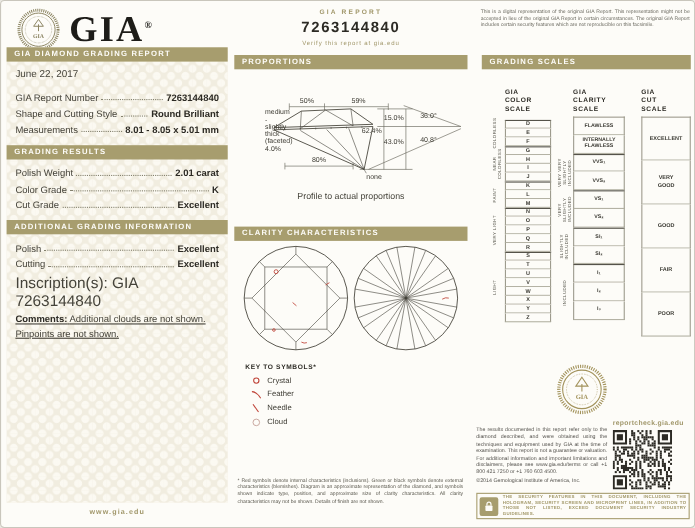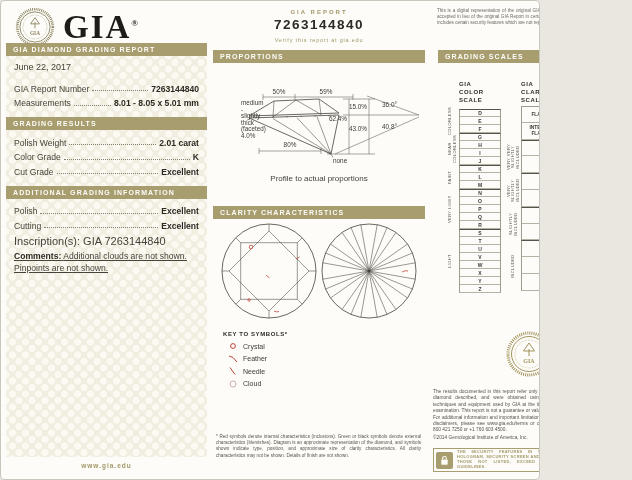--- a/index.html
+++ b/index.html
@@ -1,16 +1,16 @@
 <!DOCTYPE html>
 <html><head>
 <meta charset="utf-8">
 <style>
   html,body{margin:0;padding:0;background:#e9e7e0;}
-  #page{position:relative;width:540px;height:480px;background:#fdfcf8;border:1px solid #c9c6bc;border-radius:4px;
+  #page{position:relative;width:632px;height:480px;background:#fdfcf8;border:1px solid #c9c6bc;border-radius:4px;
         font-family:"Liberation Sans","DejaVu Sans",sans-serif;color:#3d3b33;overflow:hidden;box-sizing:border-box;}
   .hbar{position:absolute;height:13px;background:#a79d6e;color:#fdfcf8;font-size:7px;font-weight:bold;
         letter-spacing:1.1px;line-height:14px;padding-left:7px;box-sizing:border-box;}
   .preline{white-space:pre-line;}
 
   
   .logo{position:absolute;left:14px;top:6px;display:flex;align-items:center;}
   .logo-text{font-family:"Liberation Serif","DejaVu Serif",serif;font-weight:bold;font-size:33px;color:#1d1c18;letter-spacing:2px;margin-left:8px;}
   .logo-reg{font-size:9px;vertical-align:super;color:#1d1c18;}
   .report-top{position:absolute;left:240px;top:8px;width:156px;text-align:center;}
@@ -30,21 +30,21 @@
        radial-gradient(circle at 0 50%,rgba(252,250,243,.95) 3.2px,transparent 4px),
        radial-gradient(circle at 100% 50%,rgba(252,250,243,.95) 3.2px,transparent 4px);
      background-size:13px 13px;}
   .col-left .bar{height:13px;background:#a79d6e;color:#fdfcf8;font-size:7px;font-weight:bold;letter-spacing:1.1px;line-height:14px;padding-left:7px;}
   .sec{padding:3px 8px 5px 8px;}
   .date-row{font-size:9px;color:#45433a;margin:3px 0 7px 0;}
   .lrow{display:flex;align-items:flex-end;font-size:8.6px;height:14.5px;}
   .lrow .lbl{color:#45433a;white-space:nowrap;}
   .lrow .dots{flex:1;border-bottom:1.2px dotted #84816e;margin:0 3px 2.5px 3px;}
   .lrow .val{font-weight:bold;color:#2c2a24;white-space:nowrap;}
-  .plain-row{font-size:11px;margin-top:4px;color:#45433a;}
+  .plain-row{font-size:14px;margin-top:4px;color:#45433a;}
   .comments{font-size:8.6px;line-height:12.5px;margin-top:3px;color:#45433a;text-decoration:underline;}
   .comments b{color:#2c2a24;}
   .gia-url{position:absolute;left:5px;top:461px;width:201px;text-align:center;font-size:6.5px;font-weight:bold;letter-spacing:1px;color:#a1976a;}
 
   
   .prop-svg{position:absolute;left:228px;top:83px;}
   .girdle-label{position:absolute;left:240px;top:99px;width:34px;font-size:6.3px;line-height:6.6px;color:#3c3a32;}
   .prop-caption{position:absolute;left:212px;top:173px;width:212px;text-align:center;font-size:8px;color:#45433a;}
   .plots{position:absolute;left:218px;top:219px;width:200px;display:flex;gap:0px;}
   .key-title{position:absolute;left:222px;top:330px;font-size:6px;font-weight:bold;letter-spacing:.6px;color:#2c2a24;}
@@ -106,20 +106,25 @@
   </div>
 
   <div class="col-left">
     <div class="bar">GIA DIAMOND GRADING REPORT</div>
     <div class="sec">
       <div class="date-row">June 22, 2017</div>
       <div class="lrow">
         <span class="lbl">GIA Report Number</span>
         <span class="dots"></span>
         <span class="val">7263144840</span>
+      </div>
+      <div class="lrow">
+        <span class="lbl">Shape and Cutting Style</span>
+        <span class="dots"></span>
+        <span class="val">Round Brilliant</span>
       </div>
       <div class="lrow">
         <span class="lbl">Measurements</span>
         <span class="dots"></span>
         <span class="val">8.01 - 8.05 x 5.01 mm</span>
       </div>
     </div>
 
     <div class="bar" style="margin-top:4px;">GRADING RESULTS</div>
     <div class="sec">

